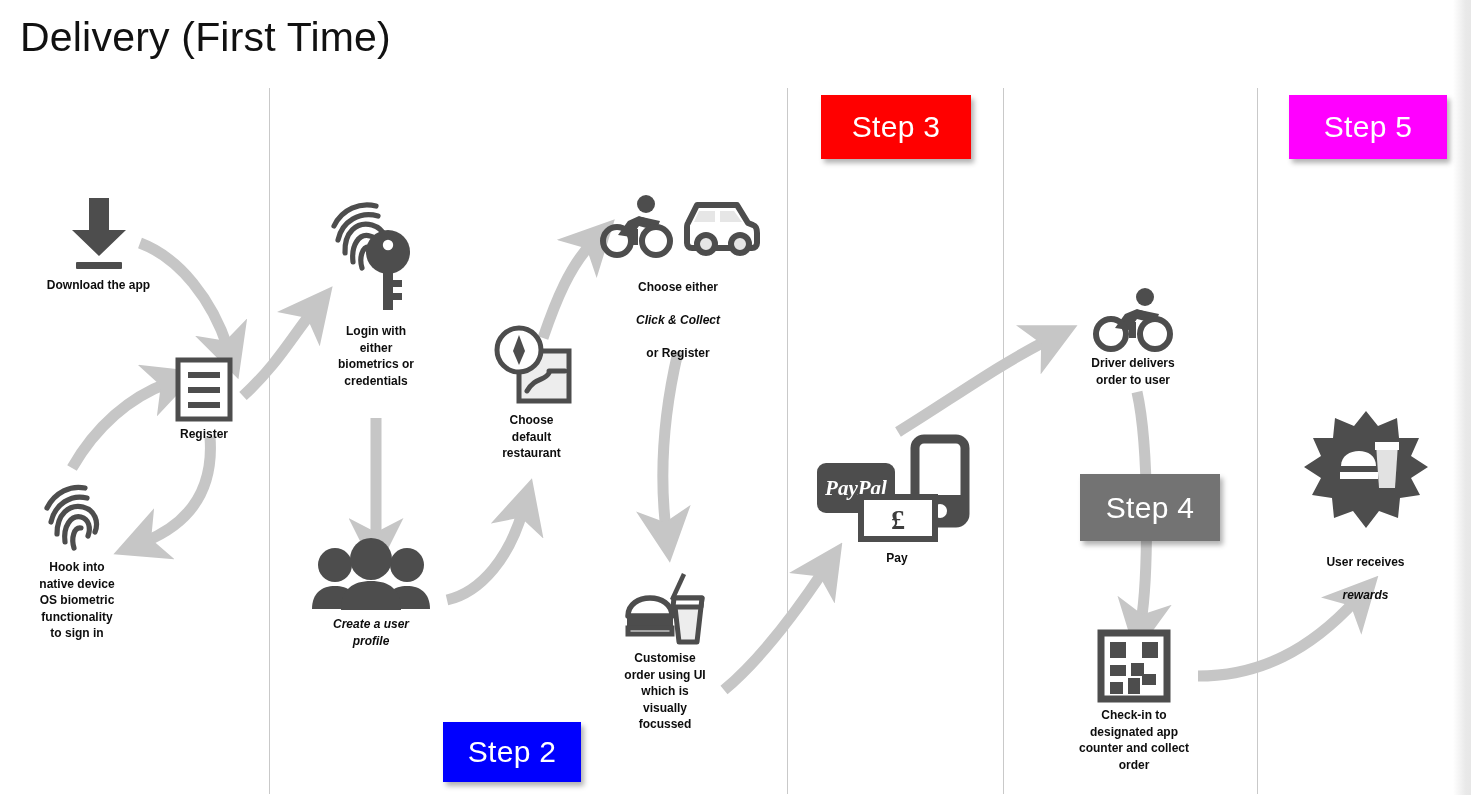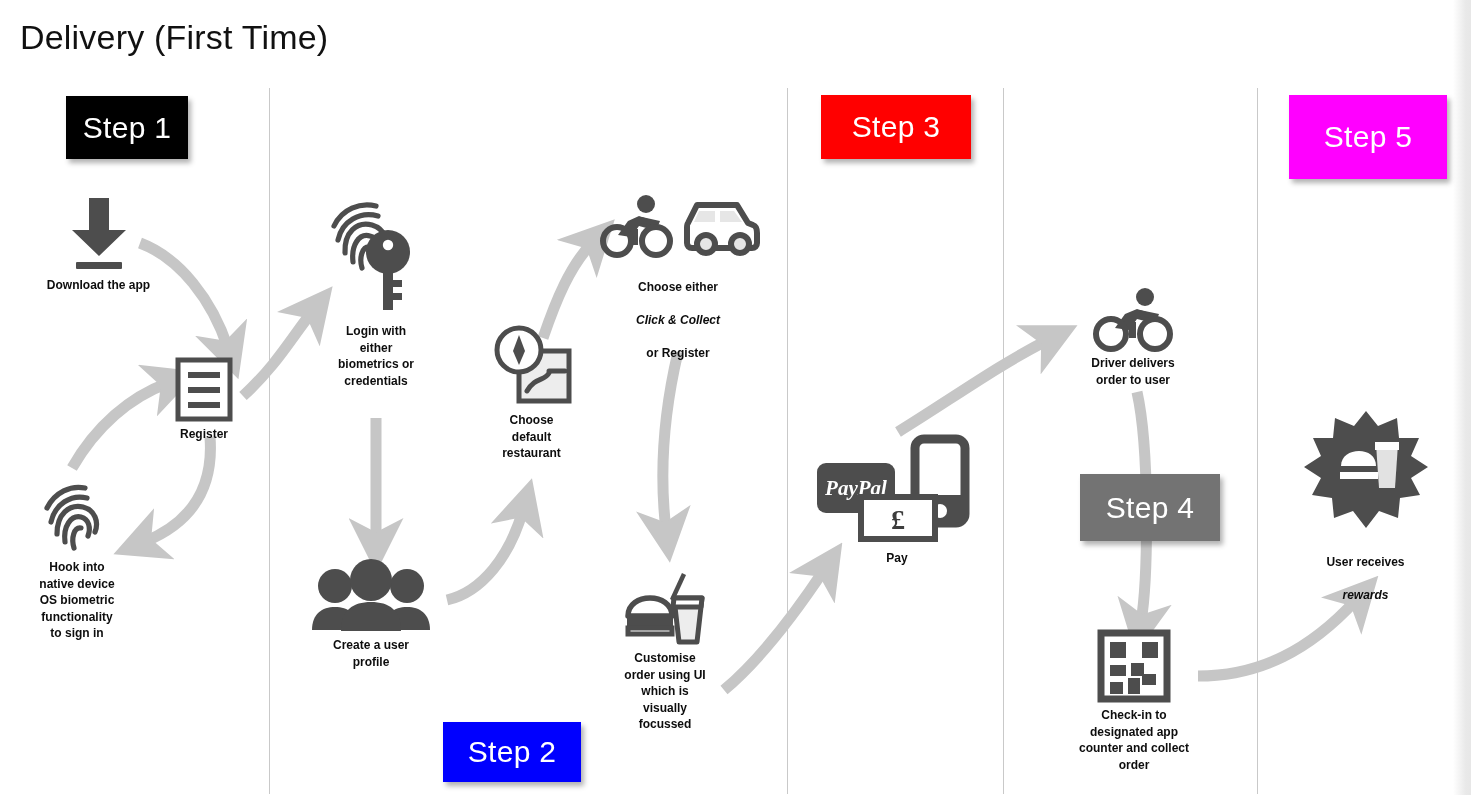--- a/index.html
+++ b/index.html
@@ -11,21 +11,21 @@
     position:relative;
   }
   #stage{position:absolute;left:0;top:0;width:1471px;height:795px;background:#fff;overflow:hidden;}
 
   
   .edge-right{position:absolute;right:0;top:0;width:18px;height:795px;
      background:linear-gradient(to right,rgba(240,240,240,0) 0%,rgba(233,233,233,1) 70%,#e7e7e7 100%);}
 
   .title{
     position:absolute;left:20px;top:12px;
-    font-size:34px;line-height:50px;color:#111;
+    font-size:41px;line-height:50px;color:#111;
     font-family:"Liberation Sans", sans-serif;font-weight:400;
     letter-spacing:.2px;white-space:nowrap;text-align:right;
   }
 
   
   .divider{position:absolute;top:88px;width:1px;height:706px;background:#c9c9c9;}
 
   
   .step-badge{
     position:absolute;
@@ -91,33 +91,30 @@
       <path d="M724,690 C760,660 796,612 824,570"></path>
 
       <path d="M898,432 C950,400 1000,364 1048,340"></path>
 
       <path d="M1137,392 C1150,450 1148,580 1141,622"></path>
 
       <path d="M1198,676 C1260,676 1310,650 1356,600"></path>
     </g>
   </svg>
 
-  <div class="step-badge" style="left:66px;top:96px;width:122px;height:63px;background:#000000;">
-    <span>Step 1</span>
-  </div>
   <div class="step-badge" style="left:443px;top:722px;width:138px;height:60px;background:#0000ff;">
     <span>Step 2</span>
   </div>
   <div class="step-badge" style="left:821px;top:95px;width:150px;height:64px;background:#ff0000;">
     <span>Step 3</span>
   </div>
   <div class="step-badge" style="left:1080px;top:474px;width:140px;height:67px;background:#737373;">
     <span>Step 4</span>
   </div>
-  <div class="step-badge" style="left:1289px;top:95px;width:158px;height:84px;background:#ff00ff;">
+  <div class="step-badge" style="left:1289px;top:95px;width:158px;height:64px;background:#ff00ff;">
     <span>Step 5</span>
   </div>
 
   <div class="node" style="left:31px;top:196px;width:135px;">
     <div class="icon-wrap" style="height:76px;">
       <svg width="66" height="76" viewBox="0 0 66 76">
         <path d="M23,2 L43,2 L43,34 L60,34 L33,60 L6,34 L23,34 Z" fill="#4d4d4d"></path>
         <rect x="10" y="66" width="46" height="7" rx="1" fill="#4d4d4d"></rect>
       </svg>
     </div>
@@ -173,21 +170,21 @@
           <rect x="63" y="93" width="9" height="7"></rect>
         </g>
       </svg>
     </div>
     <div class="cap">Login with
 either
 biometrics or
 credentials</div>
   </div>
 
-  <div class="node" style="left:310px;top:564px;width:122px;">
+  <div class="node" style="left:310px;top:543px;width:122px;font-style:italic;">
     <div class="icon-wrap" style="height:68px;">
       <svg width="122" height="68" viewBox="0 0 122 68">
         <g fill="#4d4d4d">
           <circle cx="25" cy="22" r="17"></circle>
           <path d="M2,66 C2,50 12,43 25,43 C38,43 48,50 48,66 Z"></path>
           <circle cx="97" cy="22" r="17"></circle>
           <path d="M74,66 C74,50 84,43 97,43 C110,43 120,50 120,66 Z"></path>
           <circle cx="61" cy="16" r="21"></circle>
           <path d="M31,67 C31,46 43,38 61,38 C79,38 91,46 91,67 Z"></path>
         </g>

